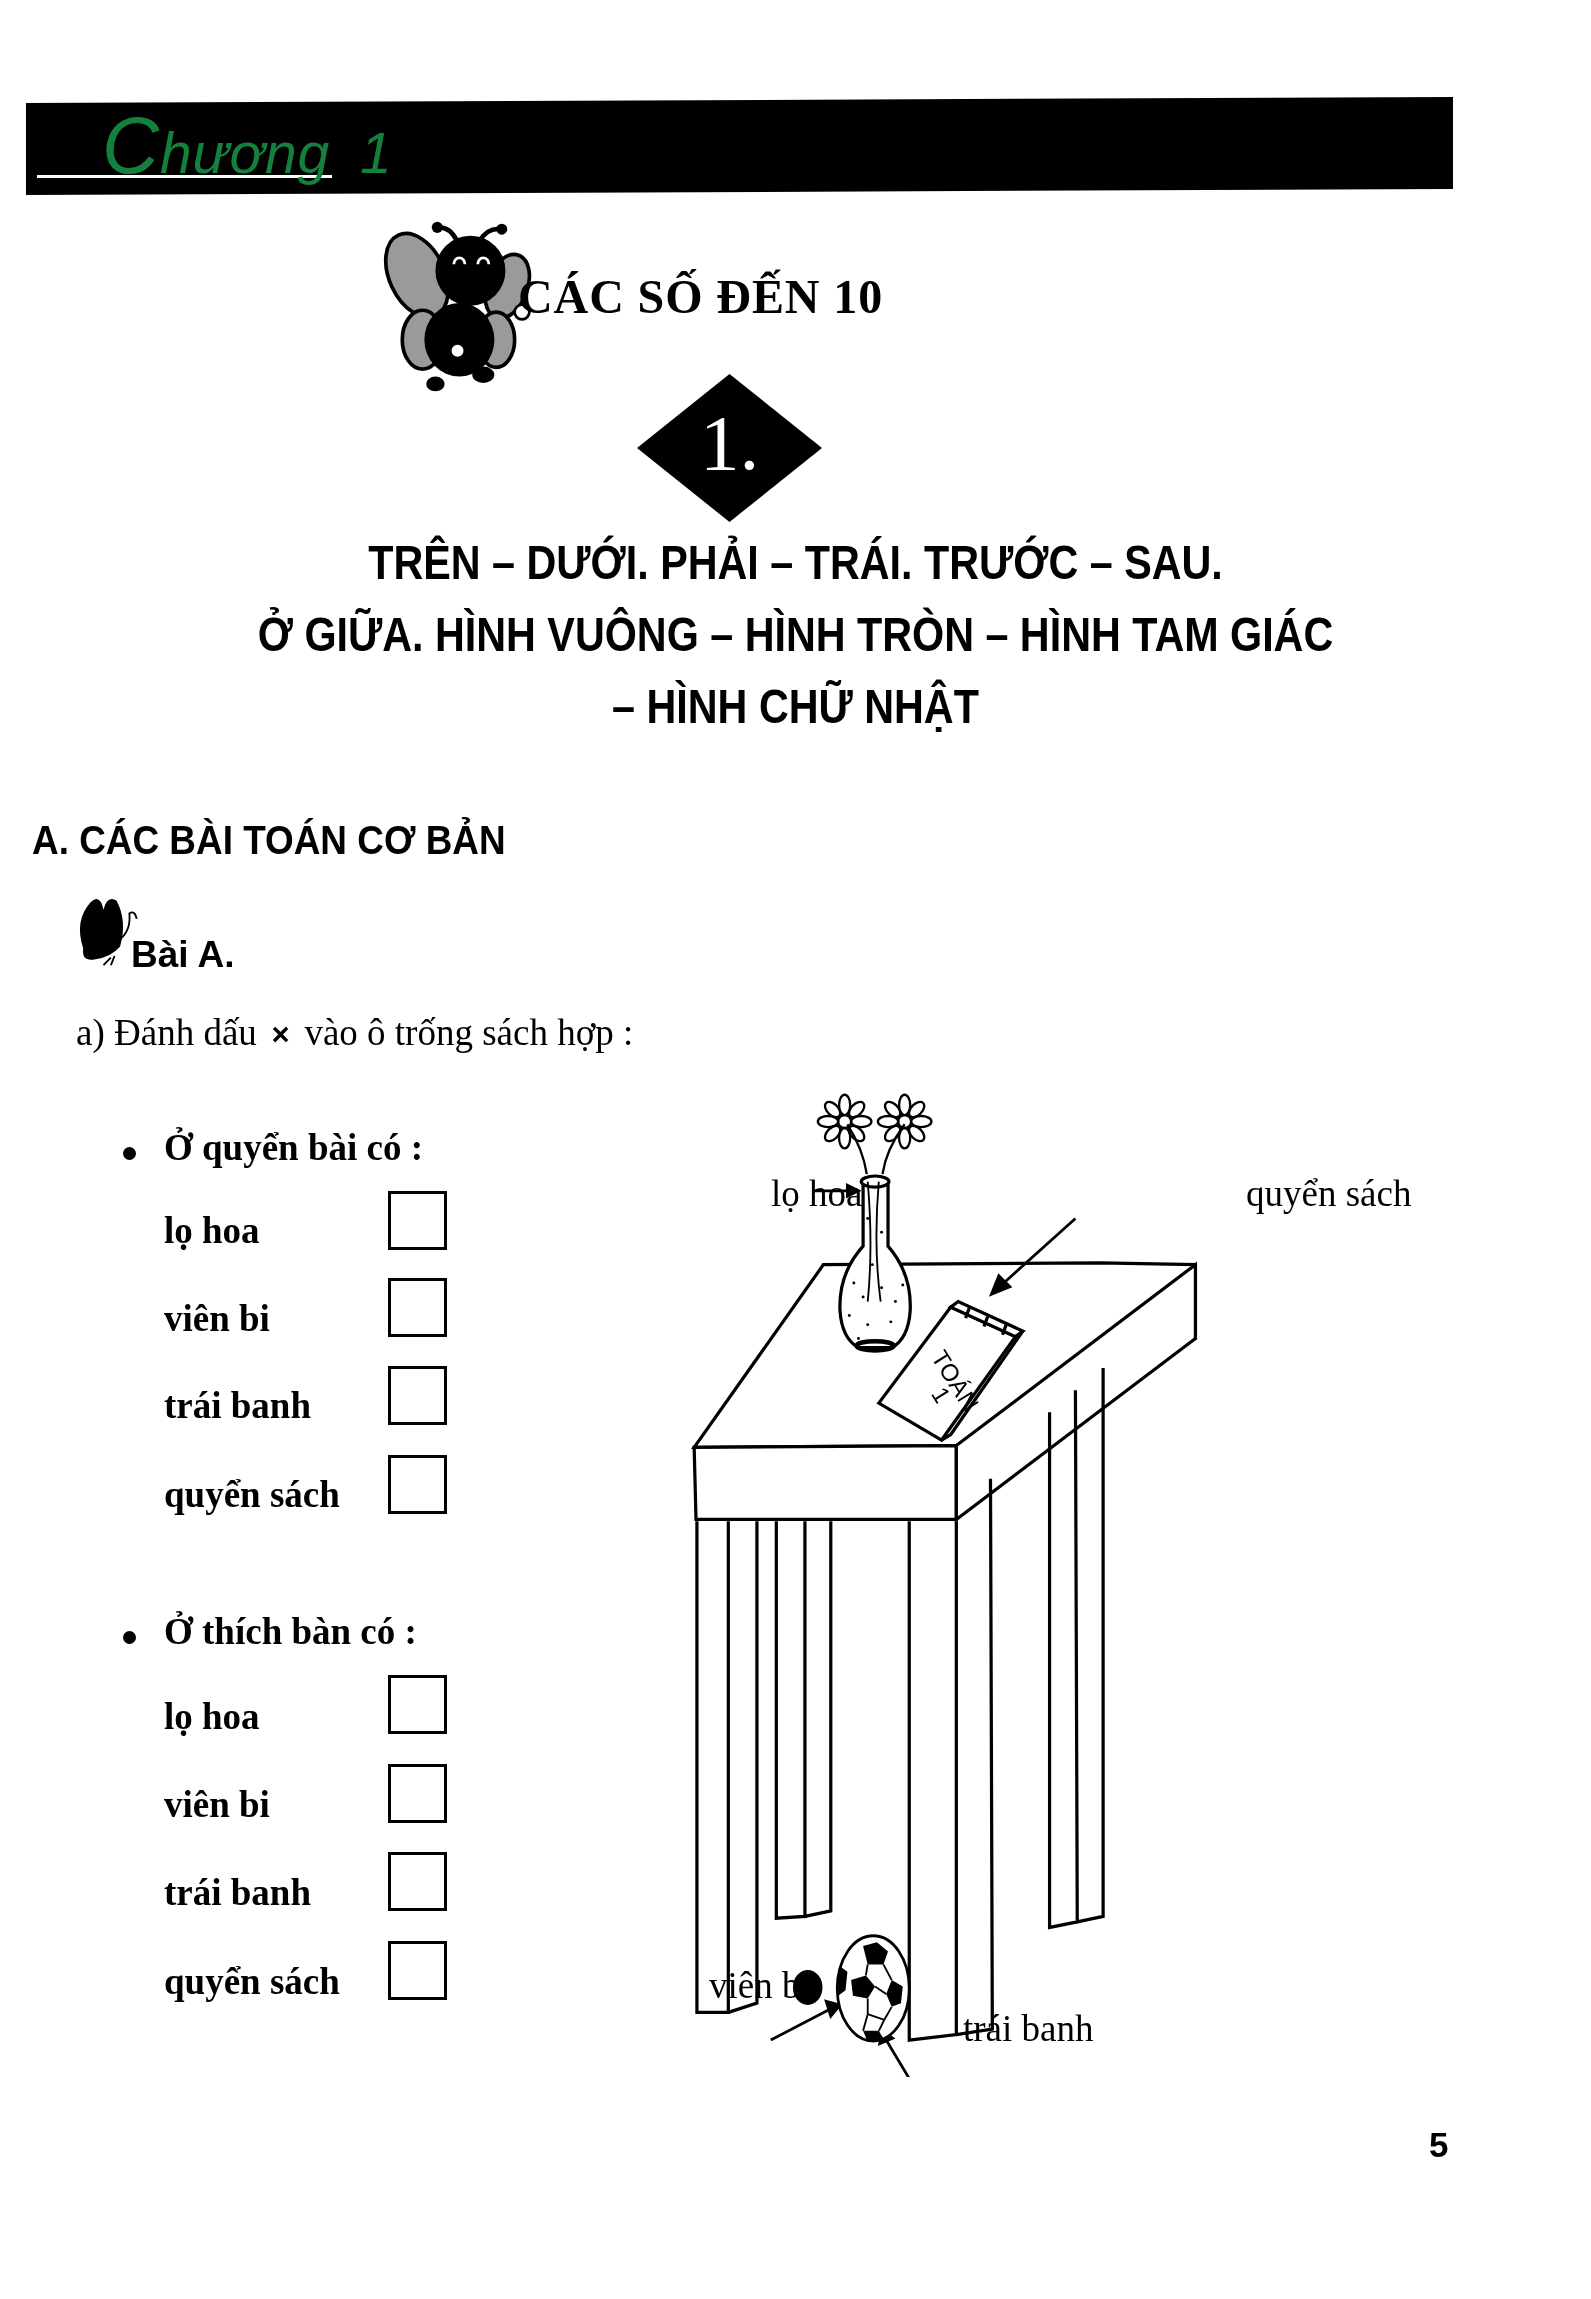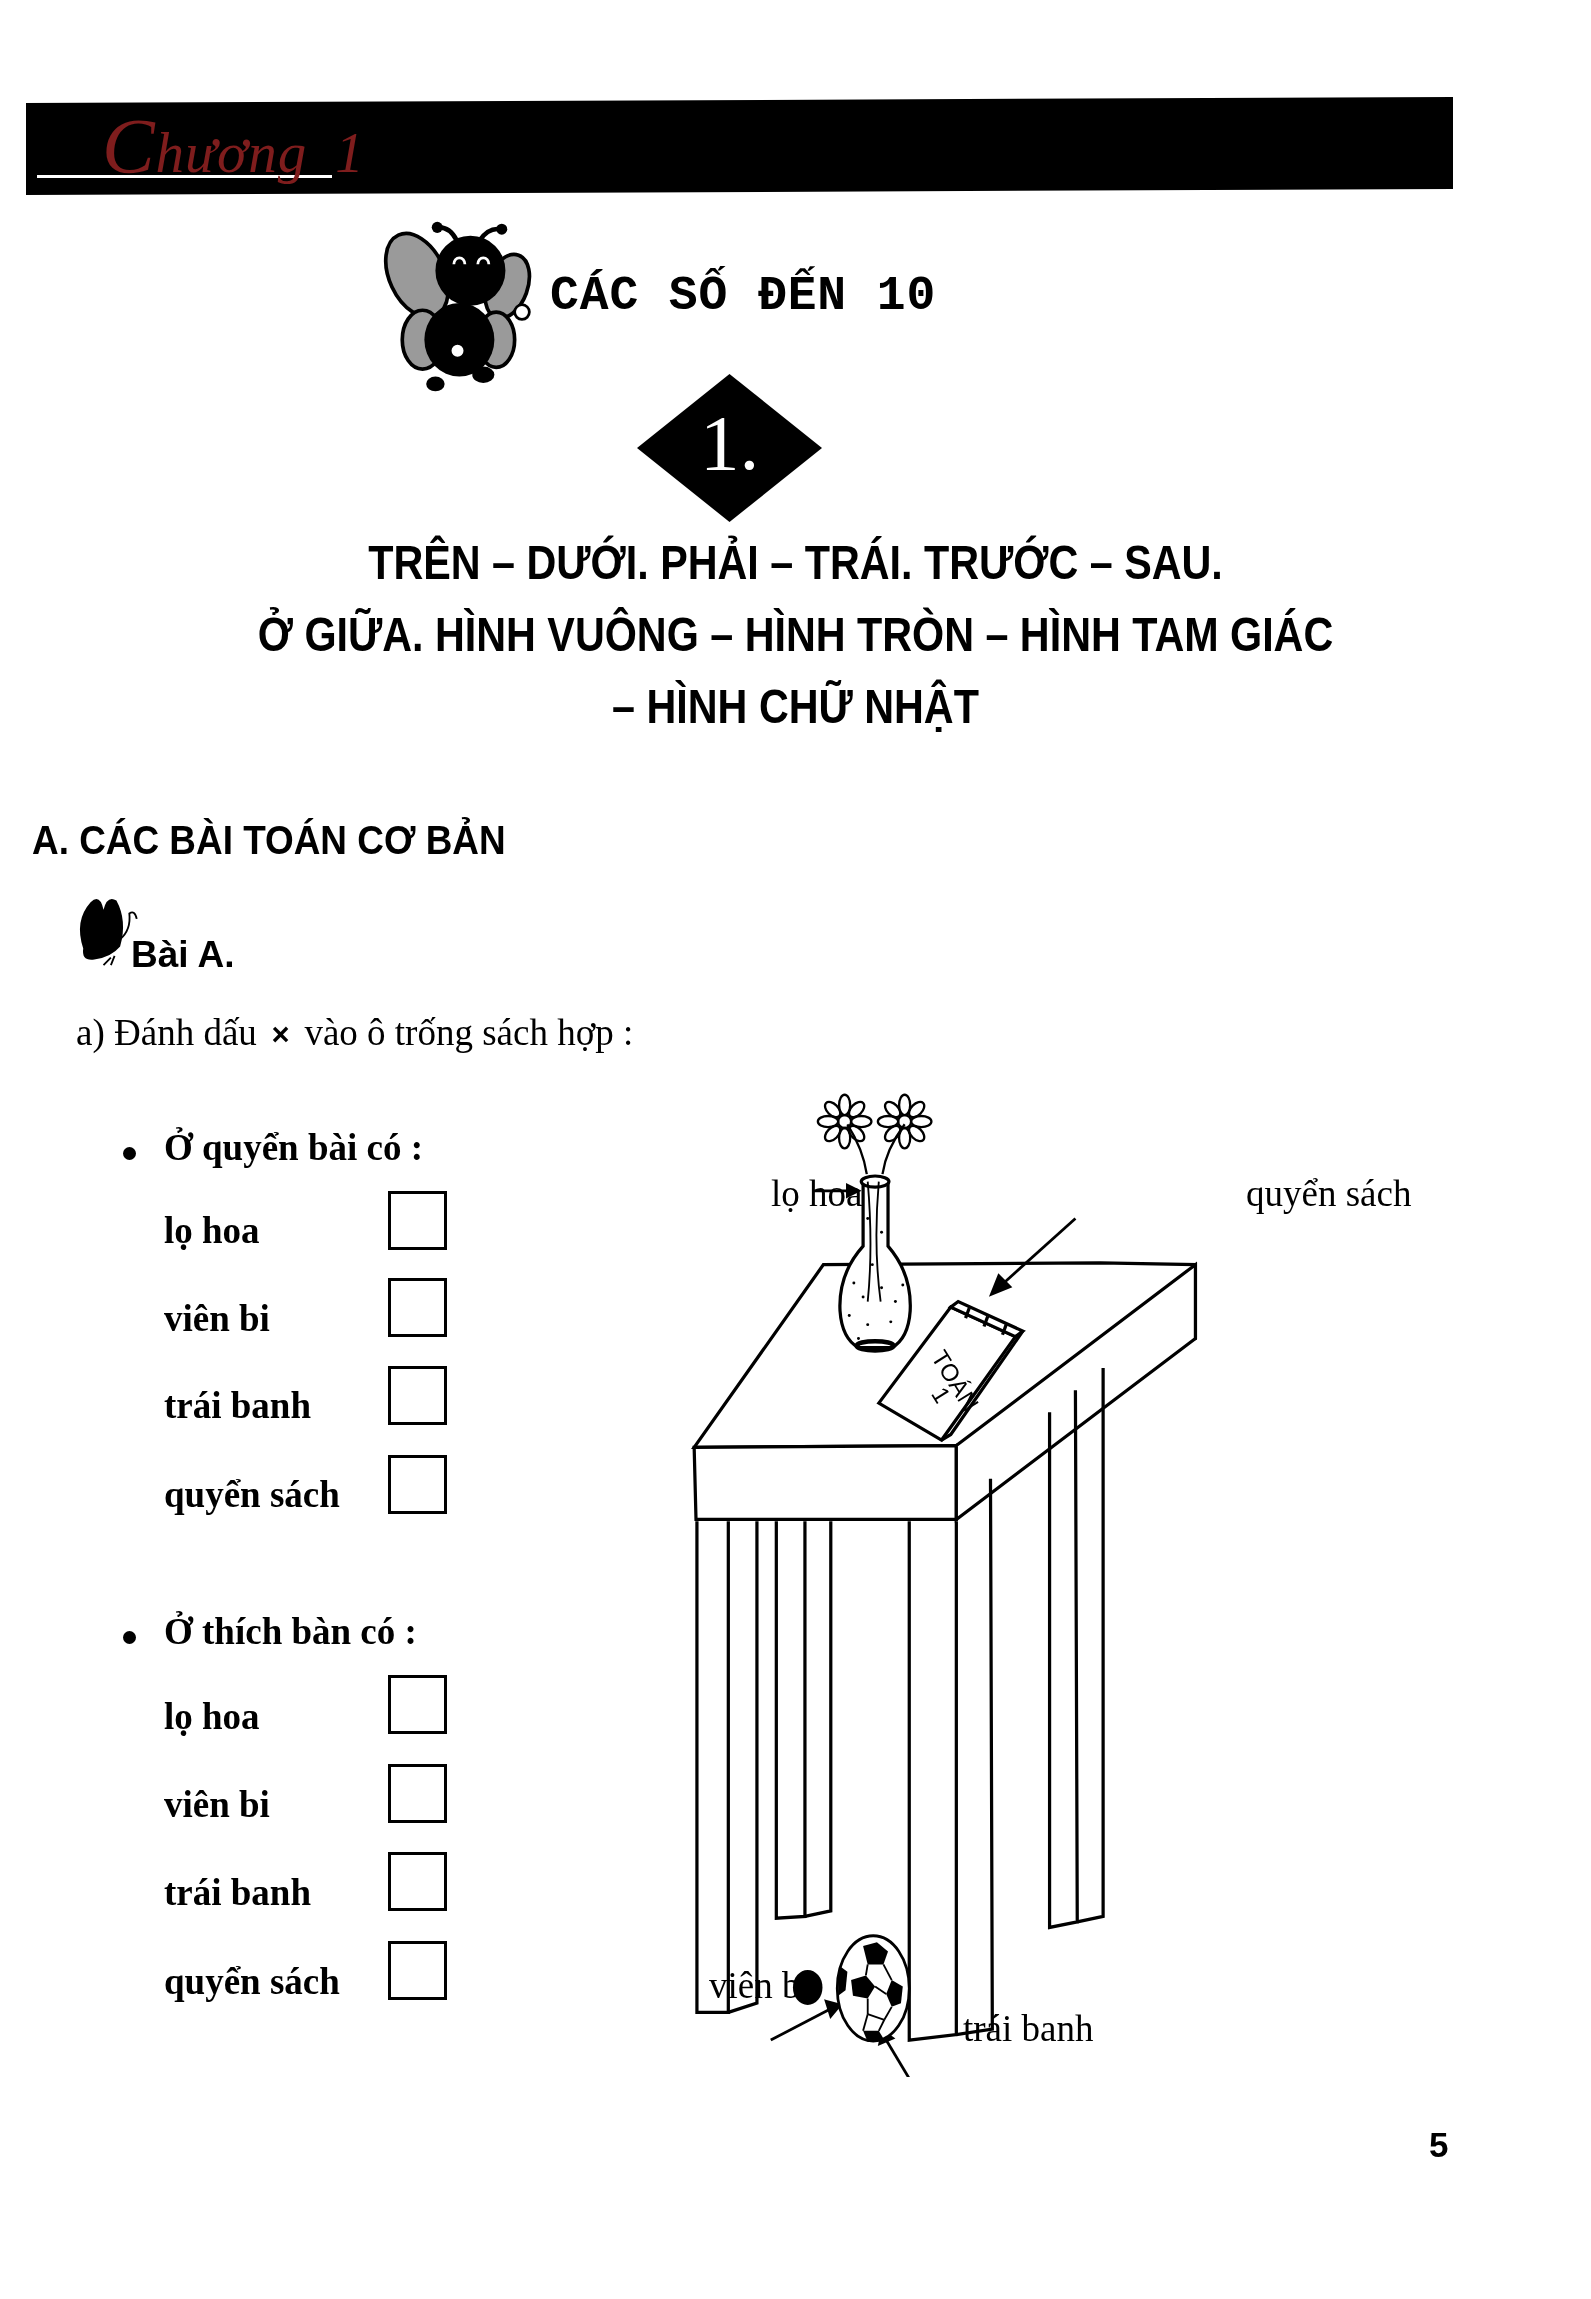--- a/index.html
+++ b/index.html
@@ -1,22 +1,22 @@
 <!DOCTYPE html>
 <html style="font-size:14.8px"><head>
 <meta charset="utf-8">
 <style>
   html, body { margin:0; padding:0; background:#ffffff; }
   body { width:1591px; height:2300px; position:relative; overflow:hidden; color:#000; }
   .abs { position:absolute; }
   .banner { left:26px; top:100px; width:1427px; height:92px; background:#000; transform:skewY(-0.25deg); }
   .banner-underline { left:37px; top:175px; width:295px; height:2.8px; background:#fff; }
-  .chapter { left:102px; top:109px; color:#7f1d1d; font-family:Liberation Serif, serif; font-style:italic; font-size:57px; line-height:74px; letter-spacing:0.9px; }
+  .chapter { left:102px; top:109px; color:#15803d; font-family:Liberation Sans, sans-serif; font-style:italic; font-size:57px; line-height:74px; letter-spacing:0.9px; }
   .chapter .big { font-size:79px; }
-  .chapter-title { left:550px; top:269px; font-family:Liberation Mono, monospace; font-weight:bold; font-size:48px; letter-spacing:0.9px; }
+  .chapter-title { left:518px; top:269px; font-family:Liberation Serif, serif; font-weight:bold; font-size:48px; letter-spacing:0.9px; }
   .diamond { left:637px; top:374px; width:185px; height:148px; }
   .diamond-num { left:637px; top:397px; width:185px; text-align:center; color:#fff; font-family:"Liberation Serif", serif; font-size:79px; line-height:92px; }
   .heading { left:0; width:1591px; text-align:center; font-family:"Liberation Sans", sans-serif; font-weight:bold; font-size:48px; transform:scaleX(0.86); transform-origin:center; }
   .section { left:32px; top:817px; font-family:"Liberation Sans", sans-serif; font-weight:bold; font-size:41px; transform:scaleX(0.9); transform-origin:left; }
   .bai { left:131px; top:934px; font-family:Liberation Sans, sans-serif; font-weight:bold; font-size:37px; }
   .instr { left:76px; top:1011px; font-family:"Liberation Serif", serif; font-size:37px; }
   .bullet-dot { width:13px; height:13px; border-radius:50%; background:#000; }
   .bullet-text { font-family:"Liberation Serif", serif; font-size:37px; font-weight:bold; }
   .row-label { left:164px; font-family:"Liberation Serif", serif; font-size:37px; font-weight:bold; }
   .checkbox { left:388px; width:59px; height:59px; border:3.7px solid #000; box-sizing:border-box; background:#fff; cursor:pointer; }

